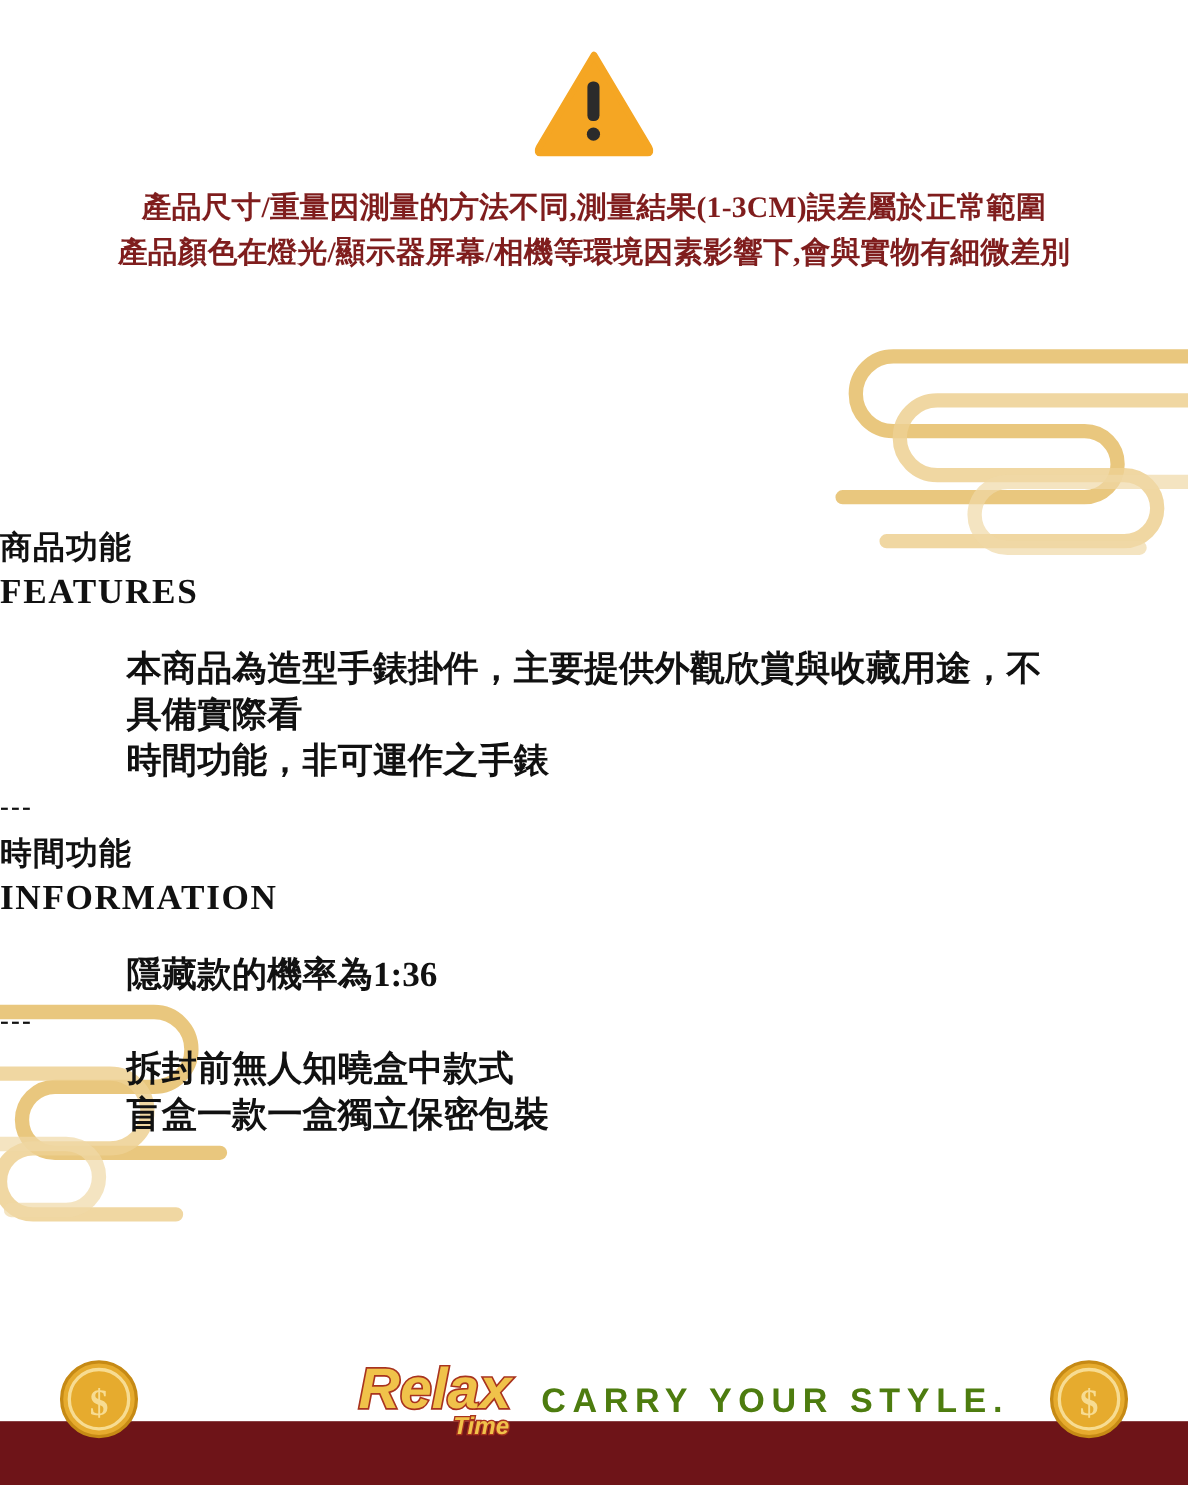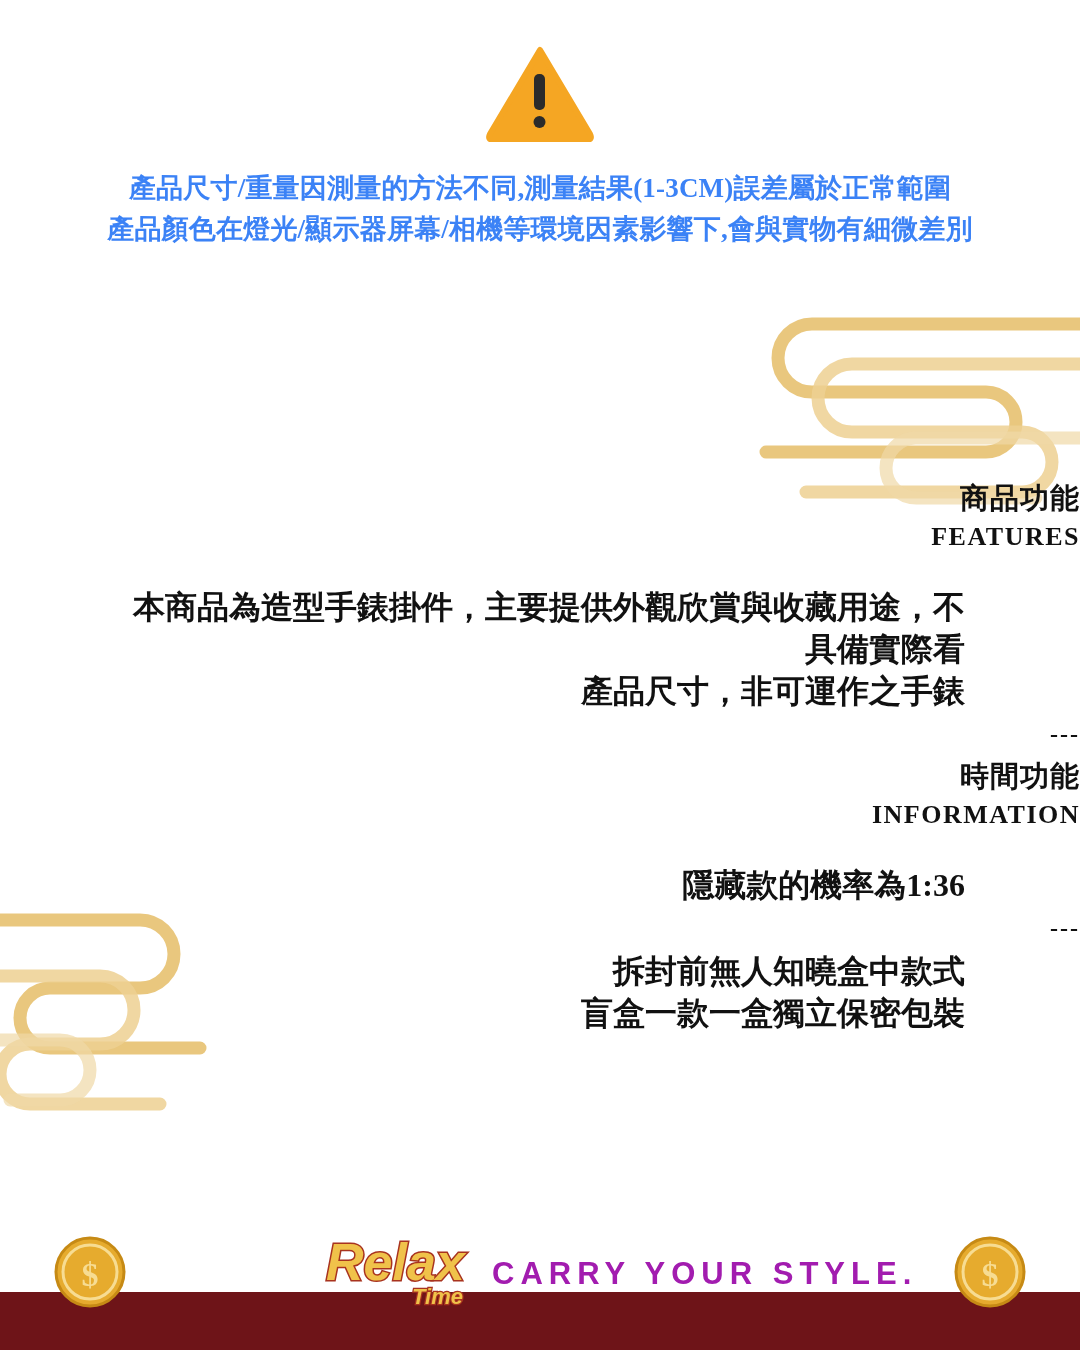--- a/index.html
+++ b/index.html
@@ -42,21 +42,21 @@
   
   .notice {
     position: absolute;
     top: 168px;
     left: 0;
     width: 100%;
     text-align: center;
     font-weight: bold;
     font-size: 27px;
     line-height: 41px;
-    color: #3b82f6;
+    color: #7f1d1d;
     letter-spacing: 0.2px;
   }
 
   
   .cloud {
     position: absolute;
     pointer-events: none;
   }
   .cloud-tr {
     top: 288px;
@@ -70,32 +70,32 @@
     width: 330px;
     height: 250px;
   }
 
   
   .content {
     position: absolute;
     top: 478px;
     left: 0;
     width: 100%;
-    text-align: right;
+    text-align: left;
     color: #111111;
   }
   .sec-title-cn {
     font-weight: bold;
     font-size: 29px;
     line-height: 40px;
     letter-spacing: 1px;
   }
   .sec-title-en {
     font-weight: bold;
-    font-size: 26px;
+    font-size: 32px;
     line-height: 38px;
     letter-spacing: 1.5px;
   }
   .body-text {
     font-weight: bold;
     font-size: 32px;
     line-height: 42px;
     margin: 0 auto;
     width: 850px;
   }
@@ -147,21 +147,21 @@
     margin-left: 24px;
   }
   .tagline {
     position: absolute;
     bottom: 58px;
     left: 492px;
     font-family: "Liberation Sans", sans-serif;
     font-weight: bold;
     font-size: 31px;
     letter-spacing: 6px;
-    color: #a21caf;
+    color: #4d7c0f;
   }
 </style>
 </head>
 <body>
 
 <div class="page">
 
   <div class="warn-wrap">
     <div class="warn-tri">
       <svg width="108" height="96" viewBox="0 0 108 96">
@@ -195,21 +195,21 @@
 
   <div class="content">
 
     <div class="sec-title-cn">商品功能</div>
     <div class="sec-title-en">FEATURES</div>
 
     <div class="gap-lg"></div>
 
     <div class="body-text">
       <div>本商品為造型手錶掛件，主要提供外觀欣賞與收藏用途，不具備實際看</div>
-      <div>產品尺寸，非可運作之手錶</div>
+      <div>時間功能，非可運作之手錶</div>
     </div>
 
     <div class="gap-sm"></div>
     <div class="divider">---</div>
     <div class="gap-sm"></div>
 
     <div class="sec-title-cn">時間功能</div>
     <div class="sec-title-en">INFORMATION</div>
 
     <div class="gap-lg"></div>

